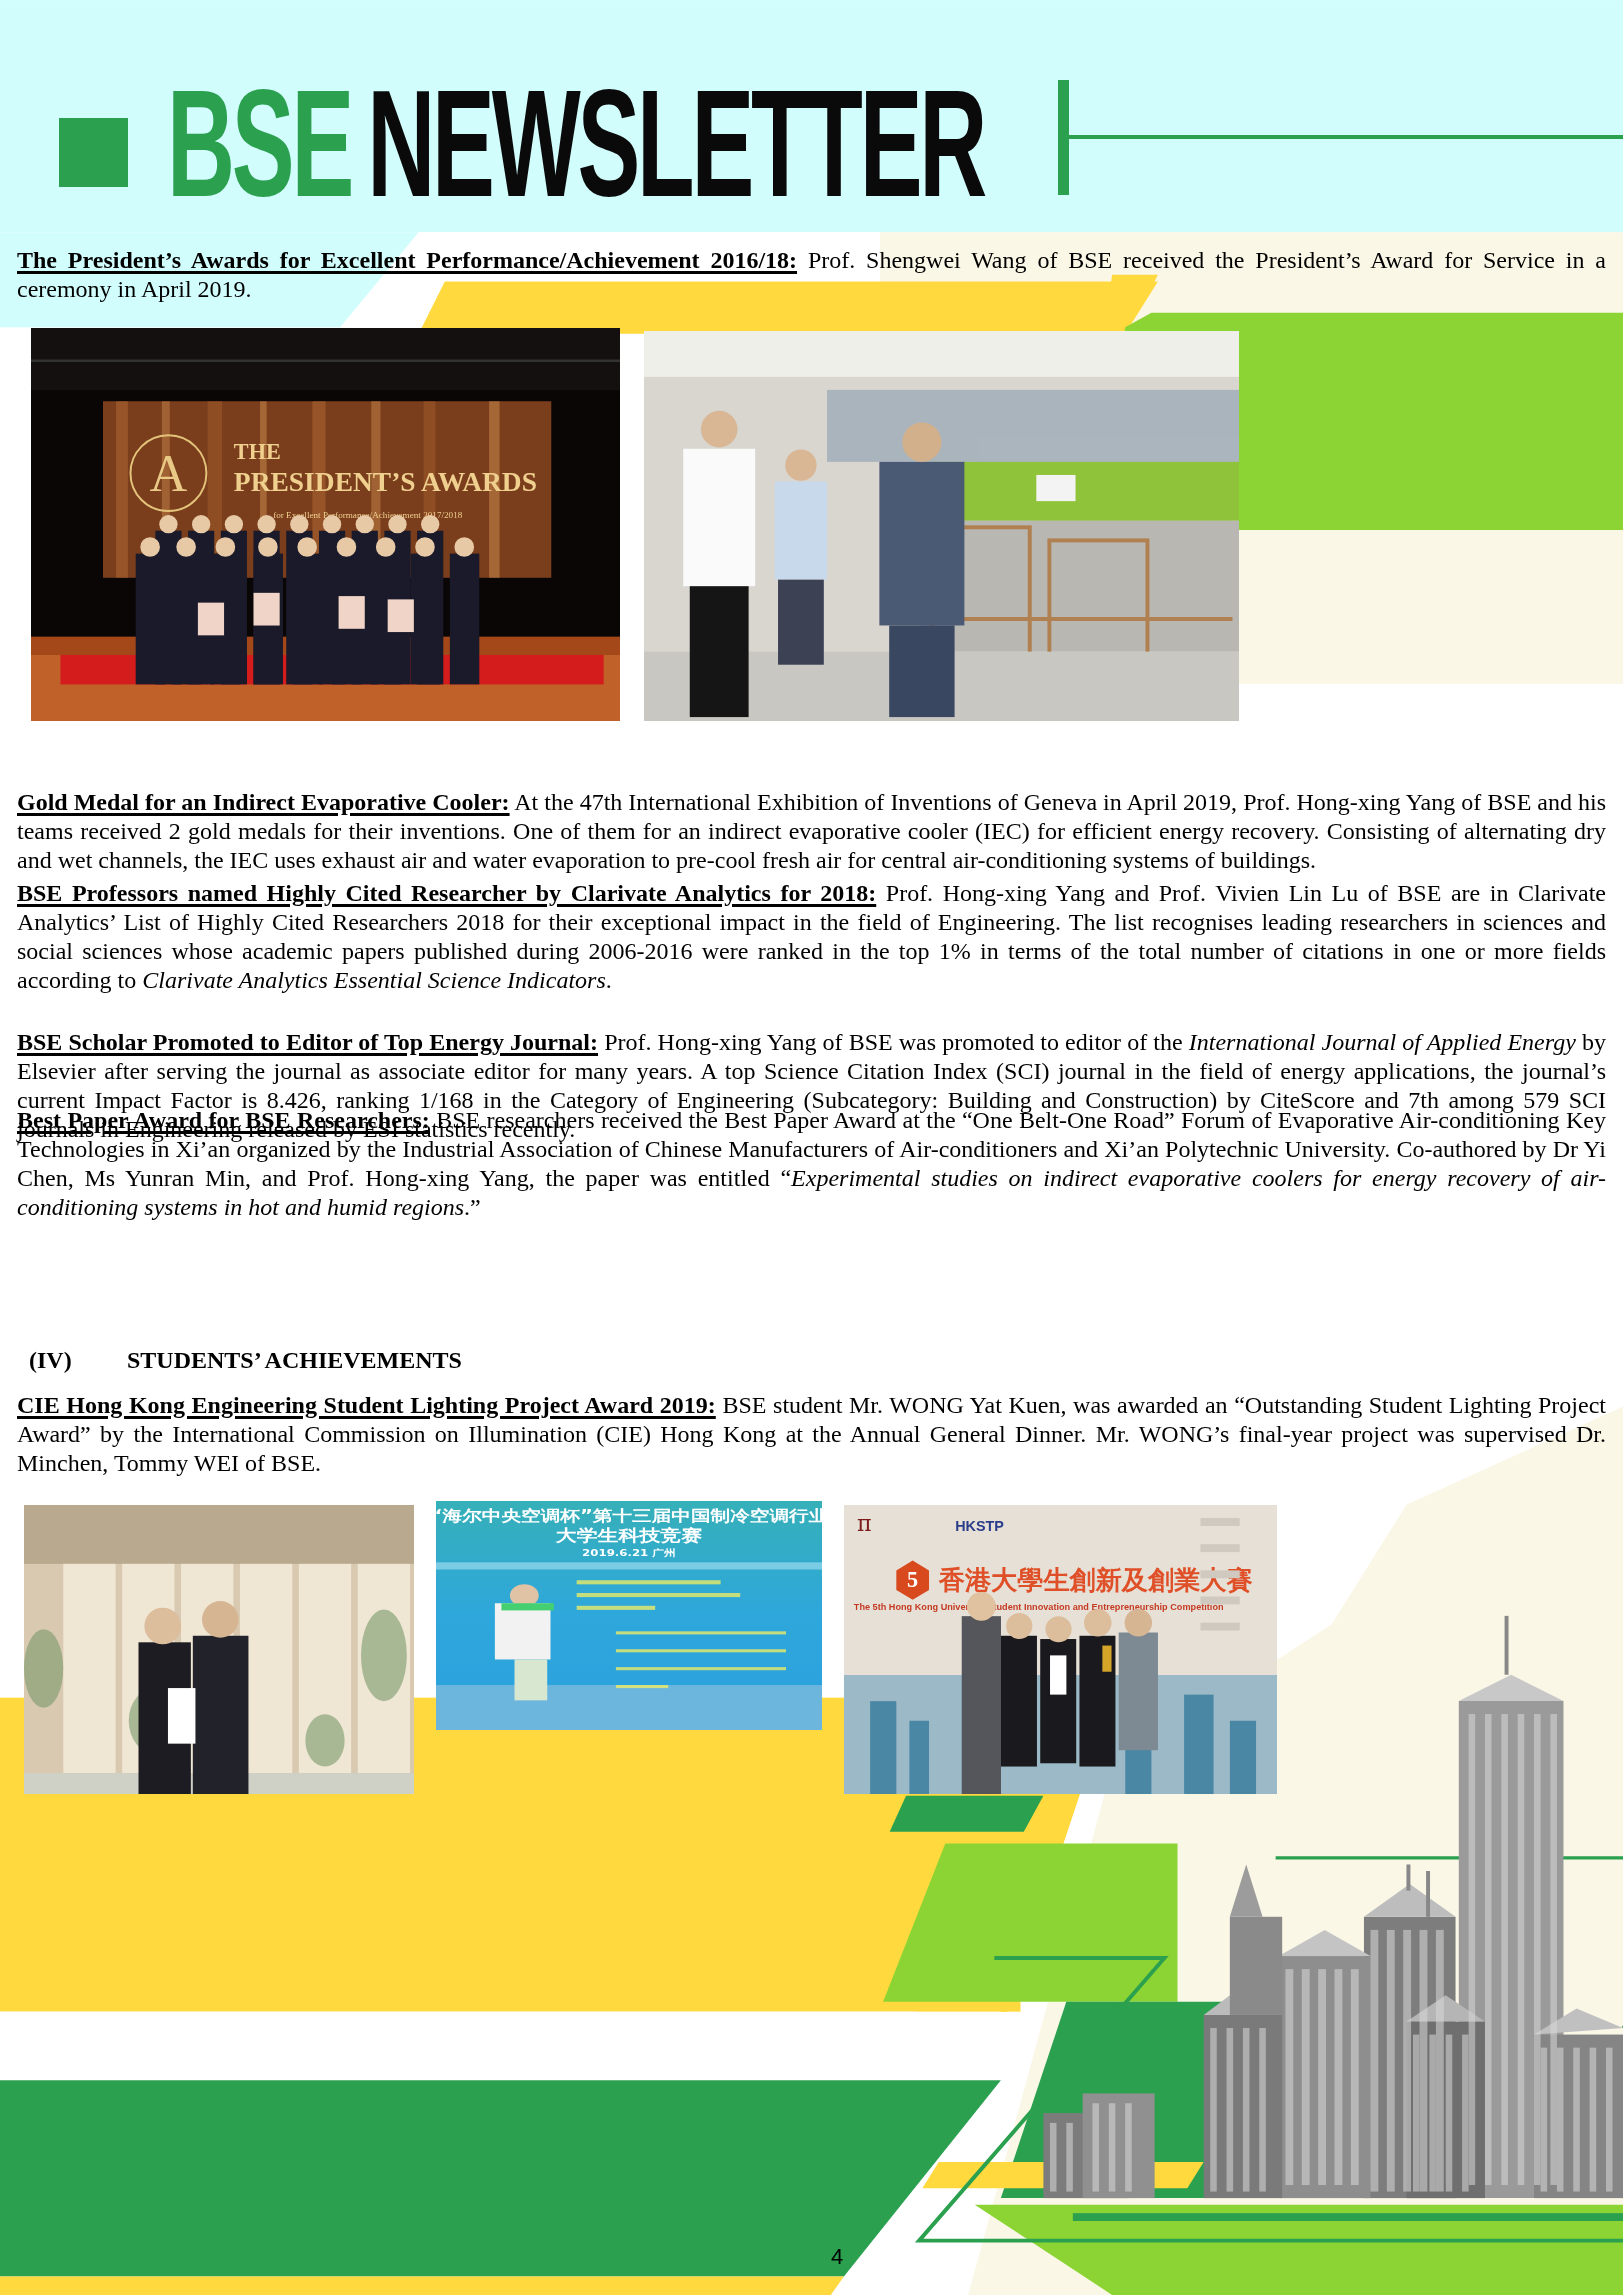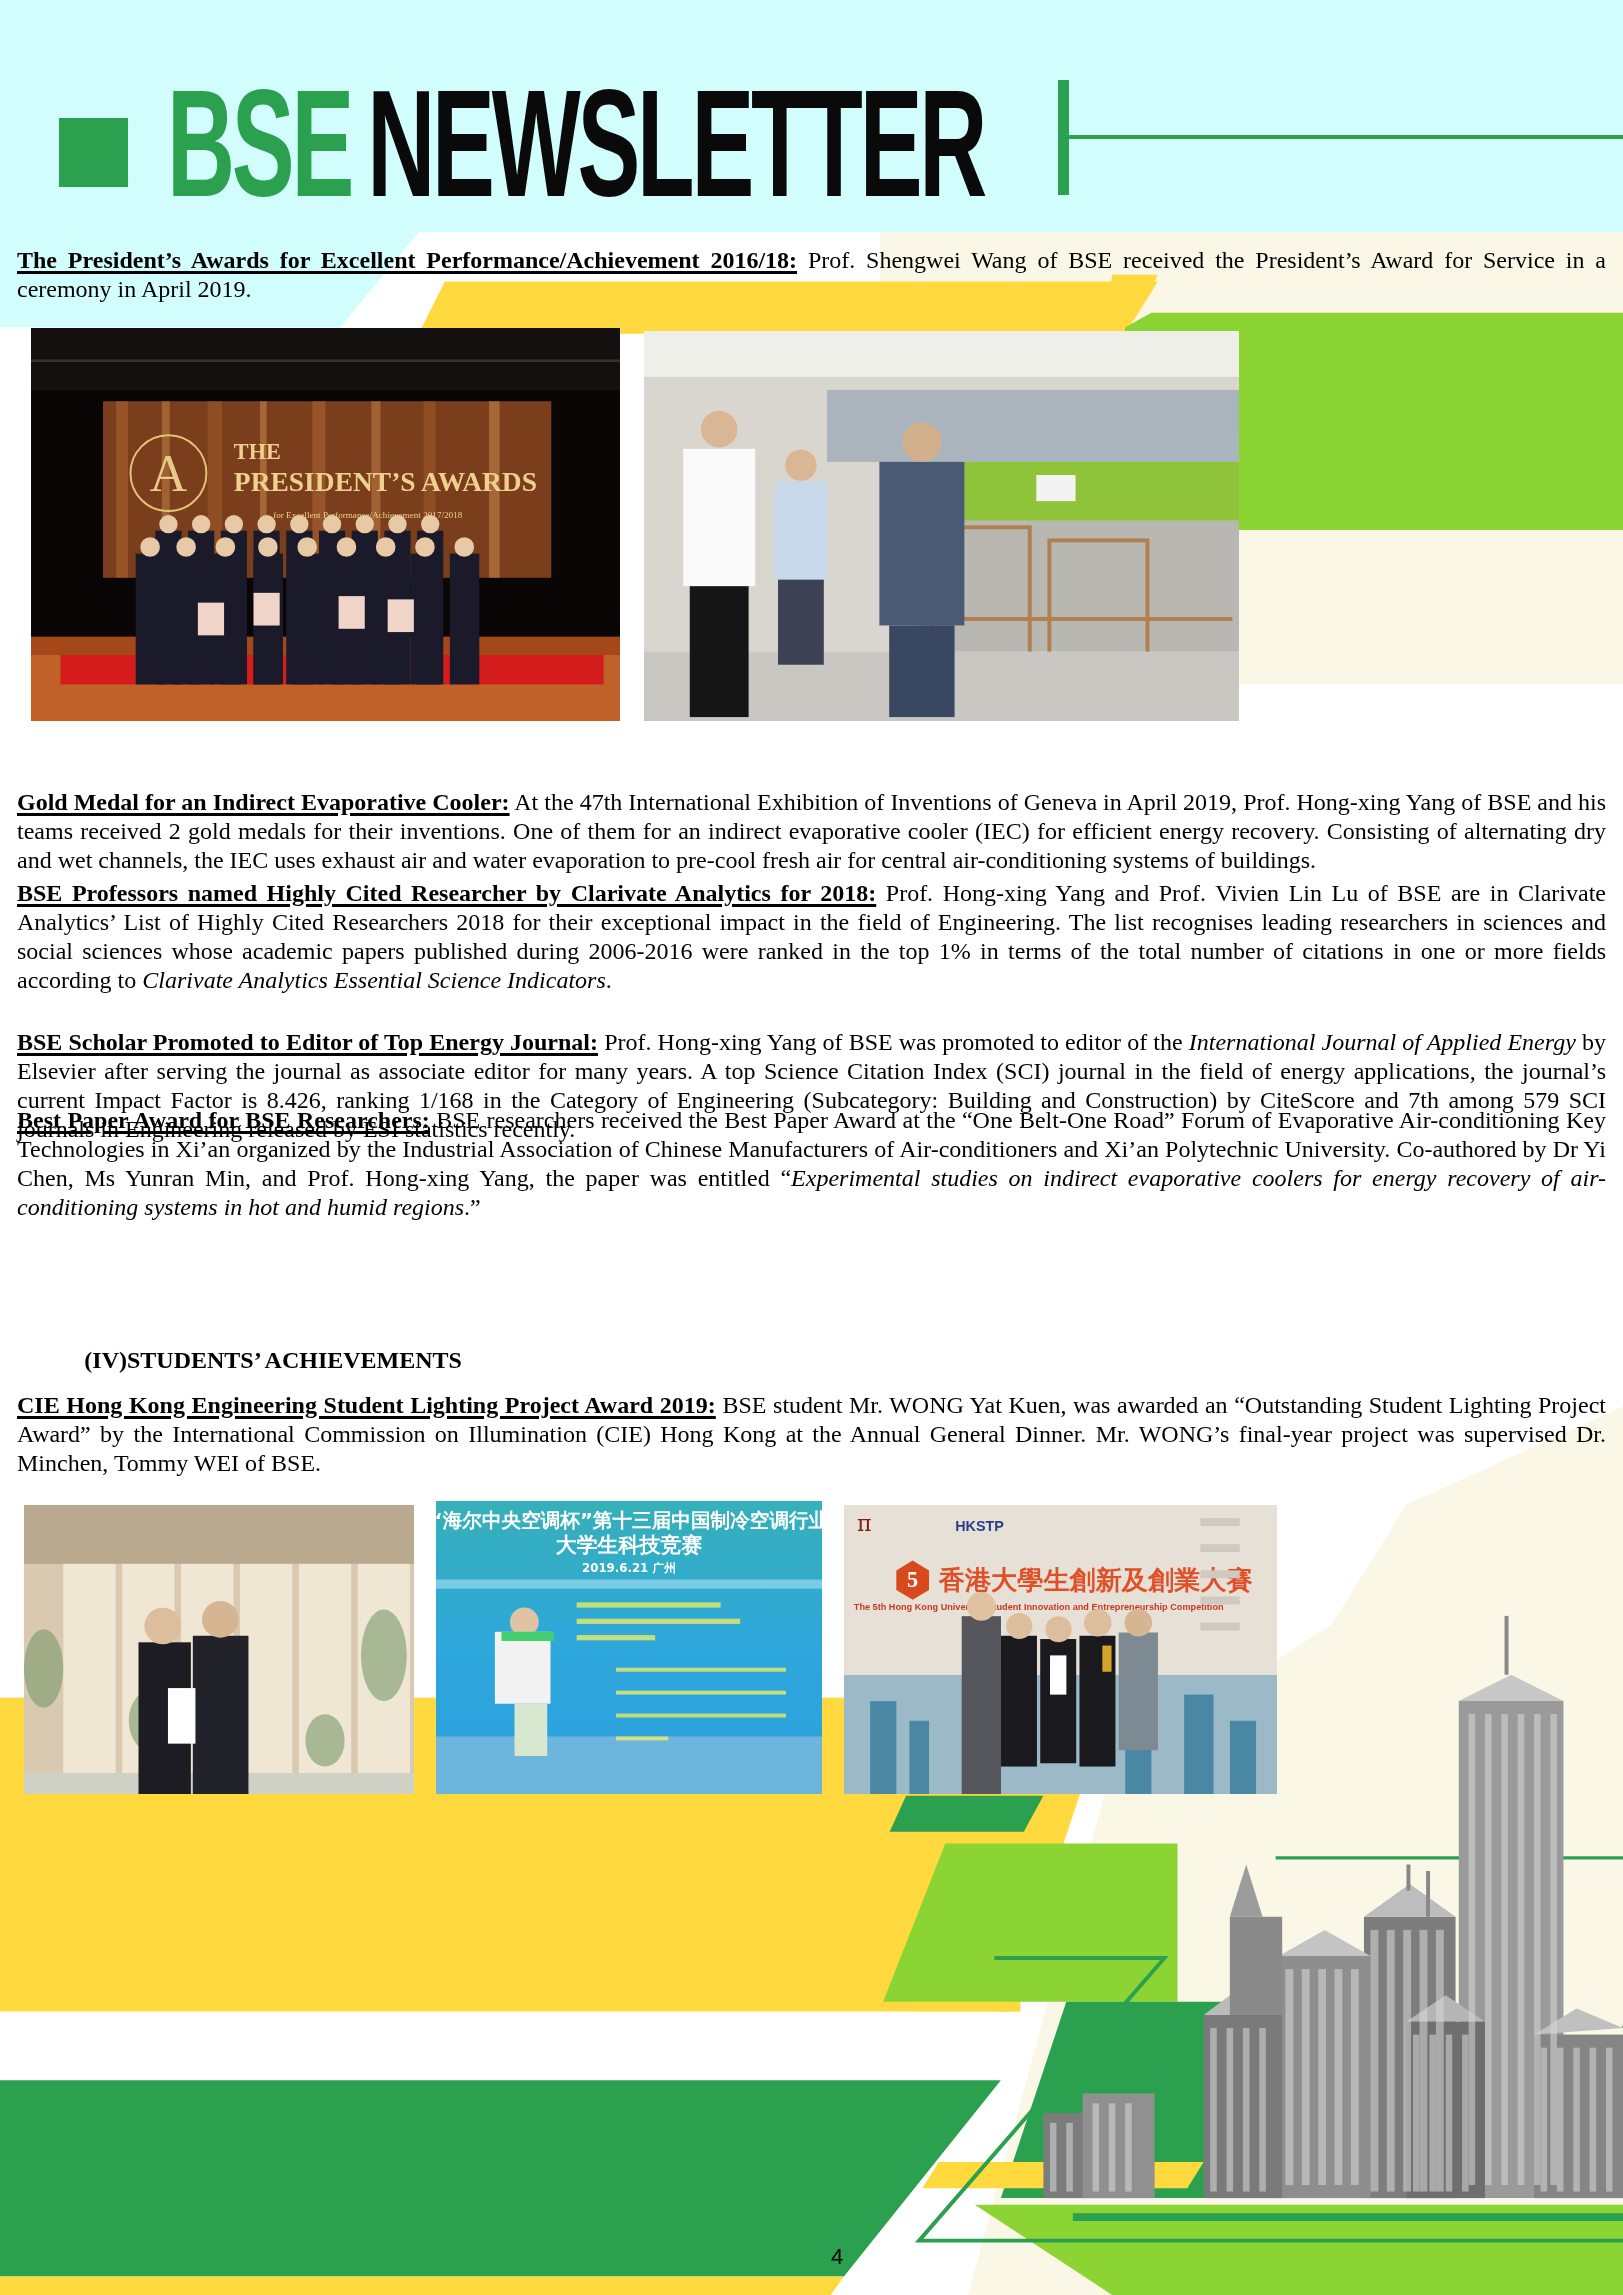--- a/index.html
+++ b/index.html
@@ -29,21 +29,21 @@
     position: absolute; left: 17px; width: 1589px; z-index: 3;
     font-size: 24px; line-height: 29px; text-align: justify;
   }
   .para .h { font-weight: 700; text-decoration: underline; text-decoration-thickness: 2.6px; text-underline-offset: 3.3px; }
   .para i { font-style: italic; }
 
   .section-heading {
     position: absolute; left: 17px; top: 1317px; z-index: 3;
     font-size: 24px; font-weight: 700; line-height: 29px; white-space: pre;
   }
-  .section-heading .num { display: inline-block; width: 98px; text-align: right; }
+  .section-heading .num { display: inline-block; width: 98px; }
 
   
   .photo { position: absolute; z-index: 3; overflow: hidden; }
   .photo svg { width: 100%; height: 100%; display: block; }
 
   .page-num {
     position: absolute; left: 831px; top: 2244px; z-index: 3;
     font-family: "Liberation Sans", "DejaVu Sans", sans-serif; font-size: 22px;
   }
 </style>
@@ -302,21 +302,21 @@
         <ellipse cx="460" cy="360" rx="30" ry="40"></ellipse>
       </g>
     <rect x="0" y="410" width="596" height="32" fill="#cfd0c6"></rect>
     <rect x="175" y="210" width="80" height="232" fill="#1c1c22"></rect>
     <circle cx="212" cy="185" r="28" fill="#dcbd9c"></circle>
     <rect x="258" y="200" width="85" height="242" fill="#22222a"></rect>
     <circle cx="300" cy="175" r="28" fill="#d6b593"></circle>
     <rect x="220" y="280" width="42" height="85" fill="#ffffff"></rect>
   </svg>
 </div>
-<div class="photo" style="left:436px; top:1501px; width:386px; height:293px;">
+<div class="photo" style="left:436px; top:1501px; width:386px; height:229px;">
   <svg viewBox="0 0 590 448" preserveAspectRatio="none">
     <defs>
         <linearGradient id="g2" x1="0" y1="0" x2="0" y2="1">
           <stop offset="0" stop-color="#36b0b8"></stop>
           <stop offset="0.5" stop-color="#2ea7dc"></stop>
           <stop offset="1" stop-color="#2ba0dd"></stop>
         </linearGradient>
       </defs>
     <rect width="590" height="448" fill="url(#g2)"></rect>
     <rect x="0" y="360" width="590" height="88" fill="#6cb5dc"></rect>

